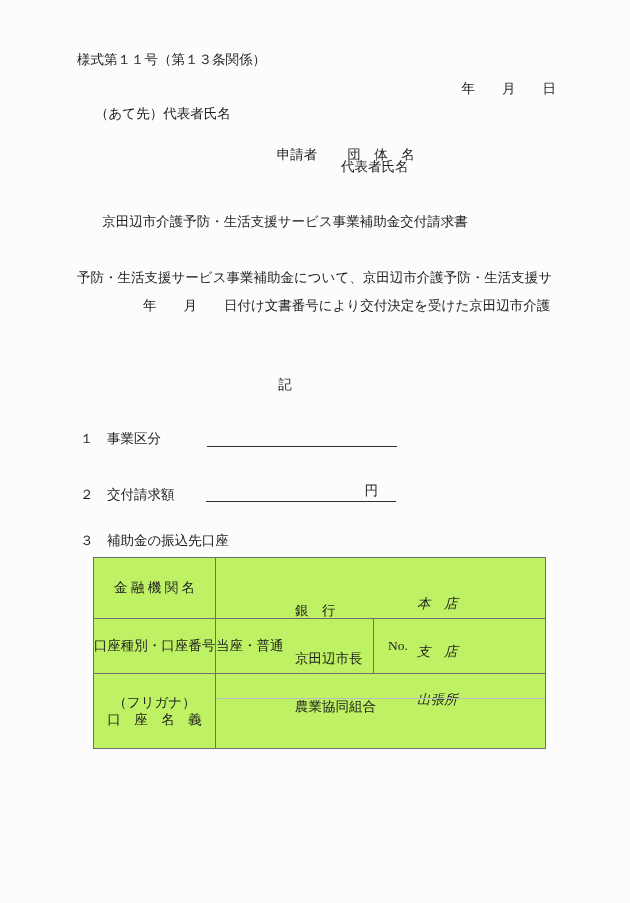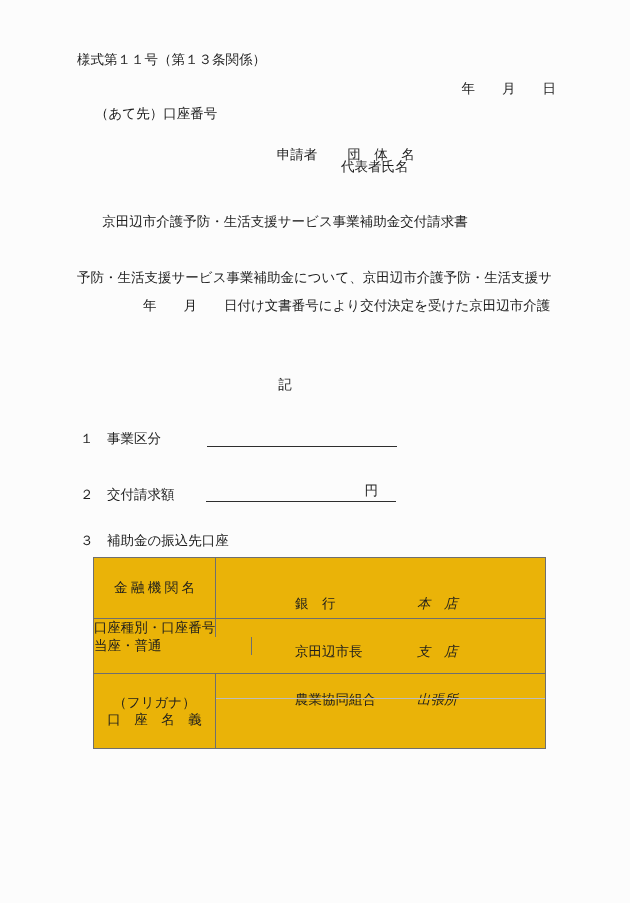--- a/index.html
+++ b/index.html
@@ -20,56 +20,56 @@
     position:absolute;display:inline-block;
     border-bottom:1px solid #2e2e2e;
   }
   .fill-line .unit{
     position:absolute;right:18px;bottom:1px;white-space:pre;
   }
   
   .btable{
     position:absolute;left:93px;top:557px;width:453px;
     border:1px solid #6f6f6f;box-sizing:border-box;
-    background:#eab308;
+    background:#bef264;
   }
   .trow{display:flex;box-sizing:border-box;}
   .trow + .trow{border-top:1px solid #6f6f6f;}
   .cell{box-sizing:border-box;}
   .r1{height:60px;}
-  .r2{height:55px;flex-direction:column;}
+  .r2{height:55px;}
   .r3{height:75px;justify-content:center;}
   .c1{
     width:122px;border-right:1px solid #6f6f6f;
     display:flex;flex-direction:column;align-items:center;justify-content:center;
     white-space:nowrap;text-align:center;
   }
   .c-rest{flex:1;position:relative;}
-  .inst-col{position:absolute;left:79px;top:6px;line-height:16px;white-space:pre;font-family:Liberation Serif, serif;}
+  .inst-col{position:absolute;left:79px;top:13px;line-height:16px;white-space:pre;font-family:Liberation Serif, serif;}
   .branch-col{position:absolute;left:201px;top:6px;line-height:16px;white-space:pre;font-style:italic;}
   .c2a{
     width:158px;border-right:1px solid #6f6f6f;
     display:flex;align-items:center;justify-content:flex-start;white-space:pre;
   }
   .c2b{flex:1;display:flex;align-items:center;padding-left:14px;box-sizing:border-box;white-space:pre;}
   .c1 .sub{line-height:17px;white-space:pre;}
   .holder-cell{flex:1;position:relative;}
   .holder-rule{
     position:absolute;left:0;right:0;top:24px;
     border-top:1px solid #bdbdbd;
   }
 </style>
 </head>
 <body>
 
 <div class="abs" style="left:77px;top:52px">様式第１１号（第１３条関係）</div>
 
 <div class="abs" style="right:74px;top:81px">年　　月　　日</div>
 
-<div class="abs" style="left:95px;top:106px">（あて先）口座番号</div>
+<div class="abs" style="left:95px;top:106px">（あて先）代表者氏名</div>
 
 <div class="abs" style="left:270px;top:132px">
   <span>申請者</span><span style="display:inline-block;width:30px"></span><span>団　体　名</span>
 </div>
 
 <div class="abs" style="left:341px;top:159px">代表者氏名</div>
 
 <div class="abs center" style="top:214px">京田辺市介護予防・生活支援サービス事業補助金交付請求書</div>
 
 <div class="abs" style="left:77px;top:264px;white-space:normal">
@@ -112,20 +112,23 @@
     </div>
   </div>
 
   <div class="trow r2">
     <div class="cell c1">
       <span>口座種別・口座番号</span>
     </div>
     <div class="cell c2a">
       <span>当座・普通</span>
     </div>
+    <div class="cell c2b">
+      <span>No.</span>
+    </div>
   </div>
 
   <div class="trow r3">
     <div class="cell c1">
       <div class="sub">（フリガナ）</div>
       <div class="sub">口　座　名　義</div>
     </div>
     <div class="cell holder-cell">
       <div class="holder-rule"></div>
     </div>

